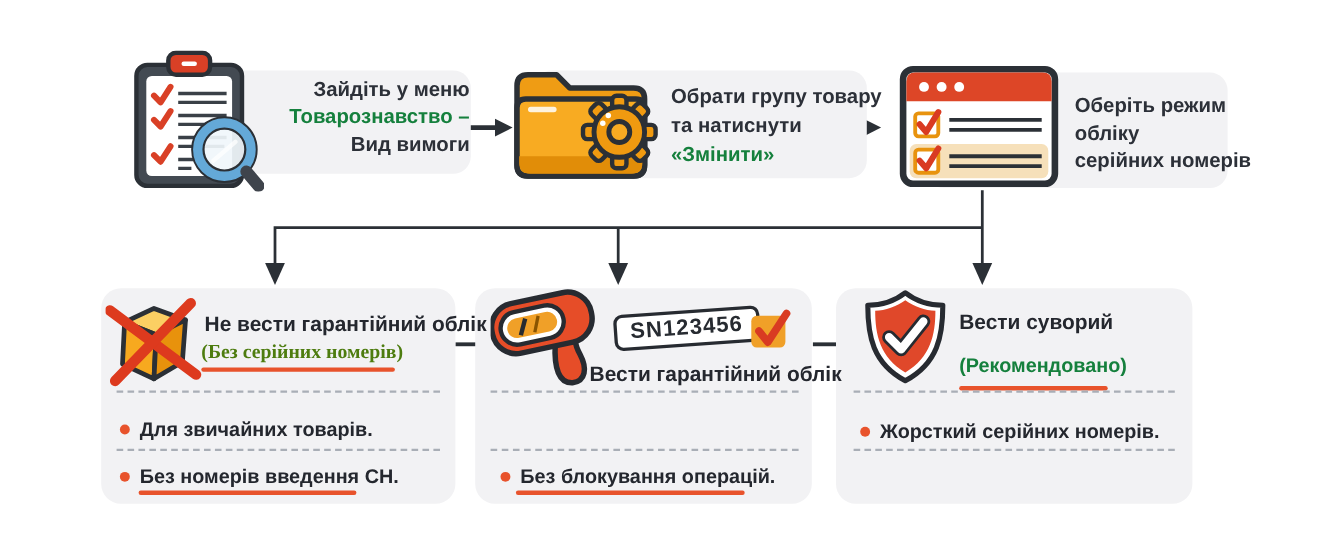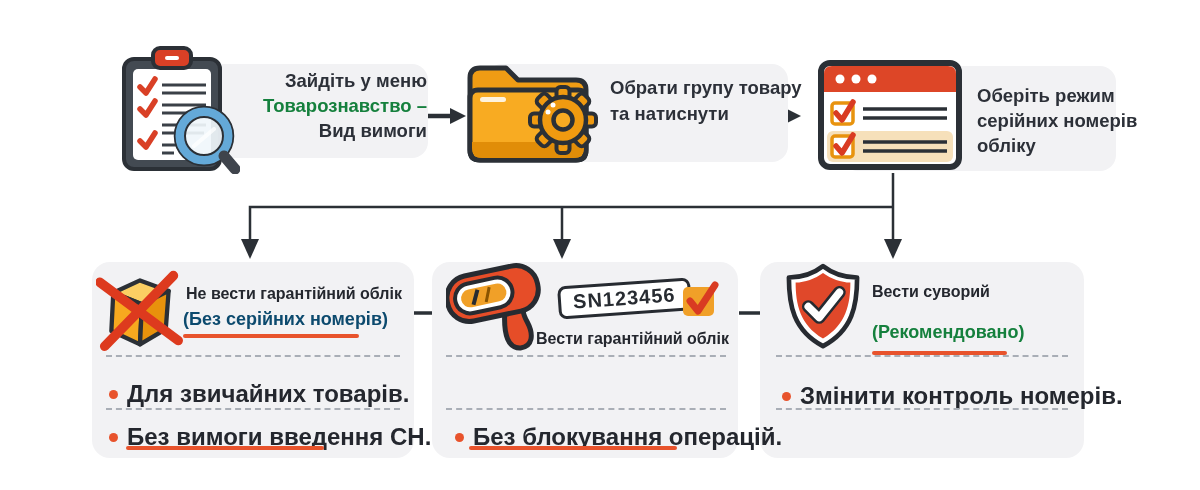--- a/index.html
+++ b/index.html
@@ -4,25 +4,25 @@
 <style>
   html,body{margin:0;padding:0;background:#ffffff;}
   .canvas{position:relative;width:1200px;height:490px;background:#ffffff;
           font-family:"Liberation Sans",sans-serif;overflow:hidden;}
   .pill{position:absolute;background:#f2f2f4;border-radius:16px;}
   .card{position:absolute;background:#f2f2f4;border-radius:18px;}
   .icon{position:absolute;}
   .step-text{position:absolute;font-size:18.5px;font-weight:700;color:#2c3038;}
   .step-text div{white-space:nowrap;}
   .c-red{color:#15803d;}
-  .c-orange{color:#0c4a6e;}
-  .title{position:absolute;font-size:16px;font-weight:700;color:#24272e;white-space:nowrap;}
+  .c-orange{color:#4d7c0f;font-family:Liberation Serif, serif;}
+  .title{position:absolute;font-size:19px;font-weight:700;color:#24272e;white-space:nowrap;}
   .sub{position:absolute;font-size:18px;font-weight:700;white-space:nowrap;}
   .dashline{position:absolute;border-top:2.5px dashed #a9aeb6;height:0;}
-  .bullet{position:absolute;display:flex;align-items:center;gap:9px;font-size:24px;
+  .bullet{position:absolute;display:flex;align-items:center;gap:9px;font-size:18px;
           font-weight:700;color:#24272e;white-space:nowrap;}
   .bullet .dot{width:9px;height:9px;border-radius:50%;background:#e8532c;flex:0 0 auto;}
   .uline{position:absolute;height:4px;border-radius:2px;background:#e8532c;}
   .sn-tag{position:absolute;left:558px;top:282px;background:#ffffff;border:3px solid #272b31;
           border-radius:8px;padding:2px 12px;font-size:20px;font-weight:700;color:#272b31;
           letter-spacing:1px;transform:rotate(-4deg);white-space:nowrap;}
   .sn-check{position:absolute;left:681px;top:279px;width:40px;height:42px;}
   svg{display:block;}
 </style>
 </head>
@@ -120,25 +120,26 @@
   </svg>
 
   <div class="step-text" style="left:237px;top:68px;width:190px;text-align:right;line-height:25px">
     <div>Зайдіть у меню</div>
     <div class="c-red">Товарознавство –</div>
     <div>Вид вимоги</div>
   </div>
   <div class="step-text" style="left:610px;top:75px;line-height:26px">
     <div>Обрати групу товару</div>
     <div>та натиснути</div>
+    <div class="c-red">«Змінити»</div>
   </div>
   <div class="step-text" style="left:977px;top:83px;line-height:25px">
     <div>Оберіть режим</div>
+    <div>обліку</div>
     <div>серійних номерів</div>
-    <div>обліку</div>
   </div>
 
   <div class="card" style="left:92px;top:262px;width:322px;height:196px"></div>
   <div class="card" style="left:432px;top:262px;width:306px;height:196px"></div>
   <div class="card" style="left:760px;top:262px;width:324px;height:196px"></div>
 
   <svg class="icon" style="left:96px;top:268px" width="88" height="84" viewBox="0 0 92 88">
     <g stroke="#2b3036" stroke-width="4.5" stroke-linejoin="round">
       <polygon points="18,26 46,13 76,24 48,38" fill="#fbcf63"></polygon>
       <polygon points="18,26 48,38 46,80 16,66" fill="#f7a91f"></polygon>
@@ -153,21 +154,21 @@
   <div class="sub c-orange" style="left:183px;top:309px">(Без серійних номерів)</div>
   <div class="uline" style="left:183px;top:334px;width:176px"></div>
   <div class="dashline" style="left:106px;top:355px;width:294px"></div>
   <div class="bullet" style="left:109px;top:380px">
     <span class="dot"></span>
     <span>Для звичайних товарів.</span>
   </div>
   <div class="dashline" style="left:106px;top:408px;width:294px"></div>
   <div class="bullet" style="left:109px;top:423px">
     <span class="dot"></span>
-    <span>Без вимоги введення СН.</span>
+    <span>Без номерів введення СН.</span>
   </div>
   <div class="uline" style="left:126px;top:446px;width:198px"></div>
 
   <svg class="icon" style="left:446px;top:260px" width="106" height="94" viewBox="0 0 106 94">
     <g transform="rotate(-12 50 40)">
       <path d="M56,54 C50,76 52,90 64,92 C76,93 80,82 76,68 C73,58 74,54 78,50 Z" fill="#e64d28" stroke="#272b31" stroke-width="5" stroke-linejoin="round"></path>
       <rect x="2" y="10" width="92" height="46" rx="22" fill="#e64d28" stroke="#272b31" stroke-width="5"></rect>
       <rect x="10" y="18" width="58" height="30" rx="15" fill="#ffffff" stroke="#272b31" stroke-width="4"></rect>
       <rect x="16" y="24" width="46" height="18" rx="9" fill="#f0a028"></rect>
       <line x1="34" y1="26" x2="27" y2="40" stroke="#272b31" stroke-width="4"></line>
@@ -193,17 +194,17 @@
     <path d="M47.5,12 C57,19 69,23 80,23.5 C80,49 75,74 47.5,90 C20,74 15,49 15,23.5 C26,23 38,19 47.5,12 Z" fill="#e0482a"></path>
     <path d="M30,52 L43,65 L67,35" stroke="#272b31" stroke-width="15" fill="none" stroke-linecap="round" stroke-linejoin="round"></path>
     <path d="M30,52 L43,65 L67,35" stroke="#ffffff" stroke-width="9" fill="none" stroke-linecap="round" stroke-linejoin="round"></path>
   </svg>
   <div class="title" style="left:872px;top:283px">Вести суворий</div>
   <div class="sub c-red" style="left:872px;top:322px">(Рекомендовано)</div>
   <div class="uline" style="left:872px;top:351px;width:135px"></div>
   <div class="dashline" style="left:776px;top:355px;width:292px"></div>
   <div class="bullet" style="left:782px;top:382px">
     <span class="dot"></span>
-    <span>Змінити контроль номерів.</span>
+    <span>Жорсткий серійних номерів.</span>
   </div>
   <div class="dashline" style="left:776px;top:408px;width:292px"></div>
 
 </div>
 
 </body></html>

